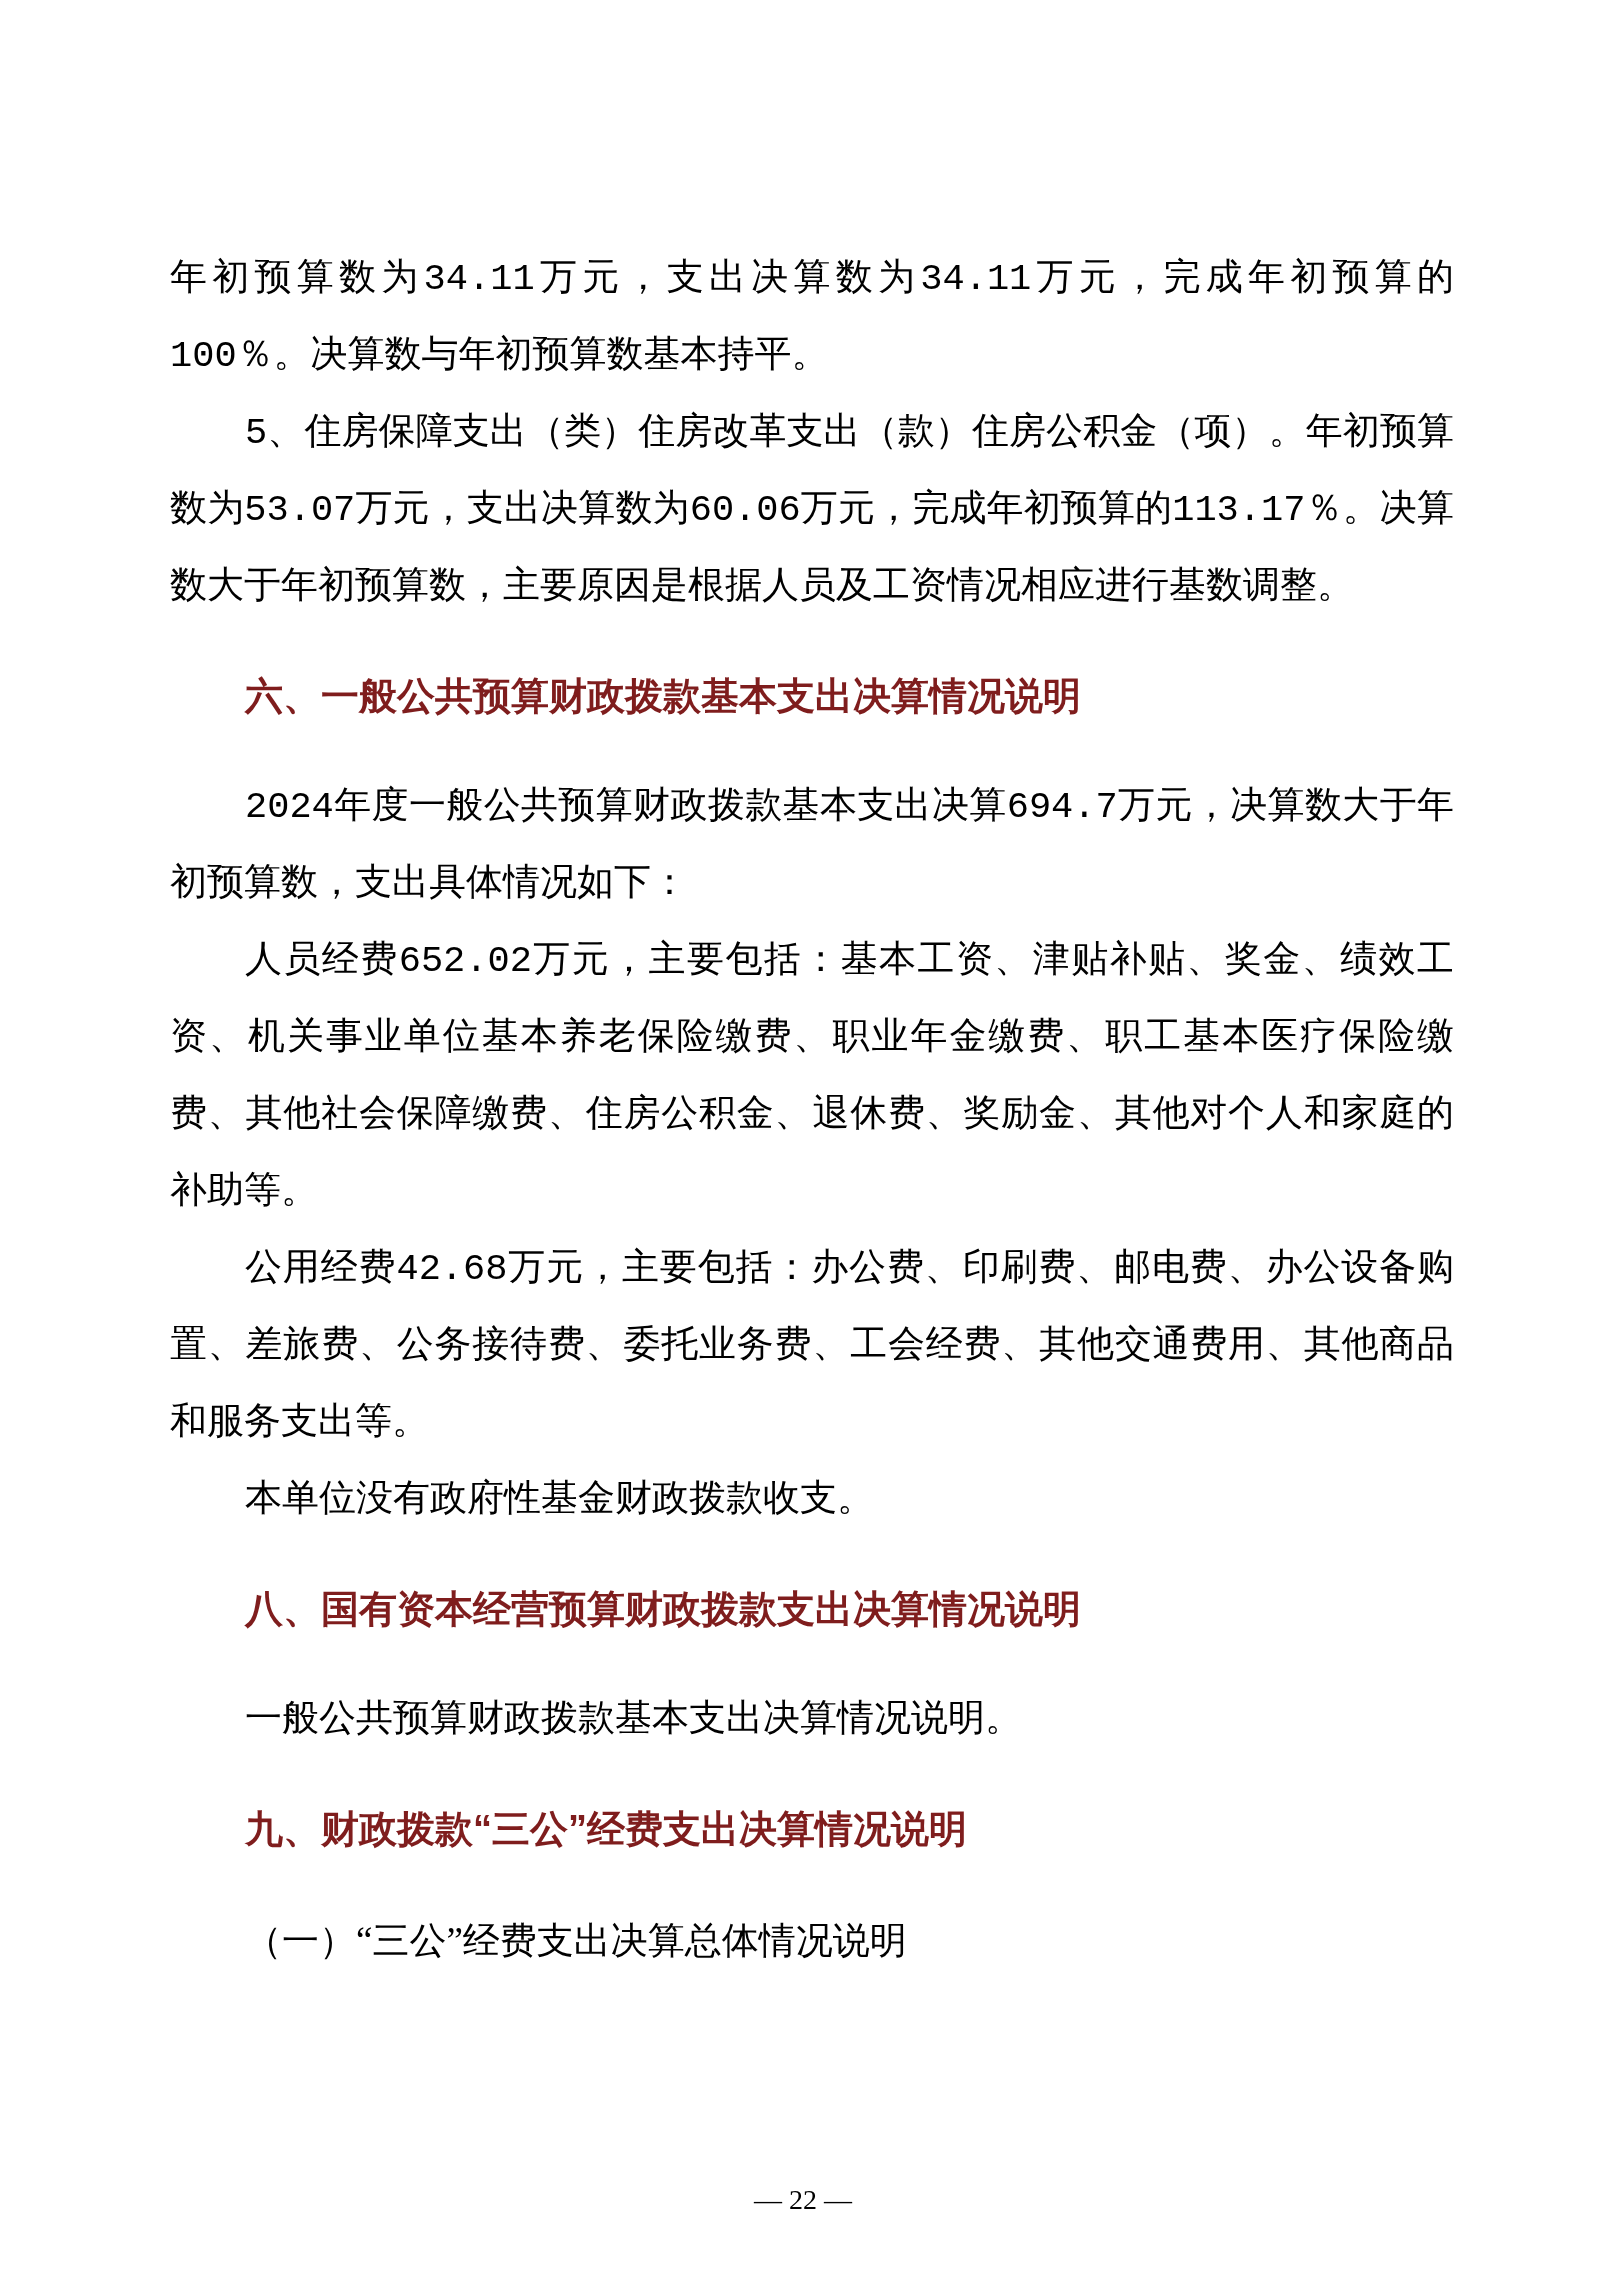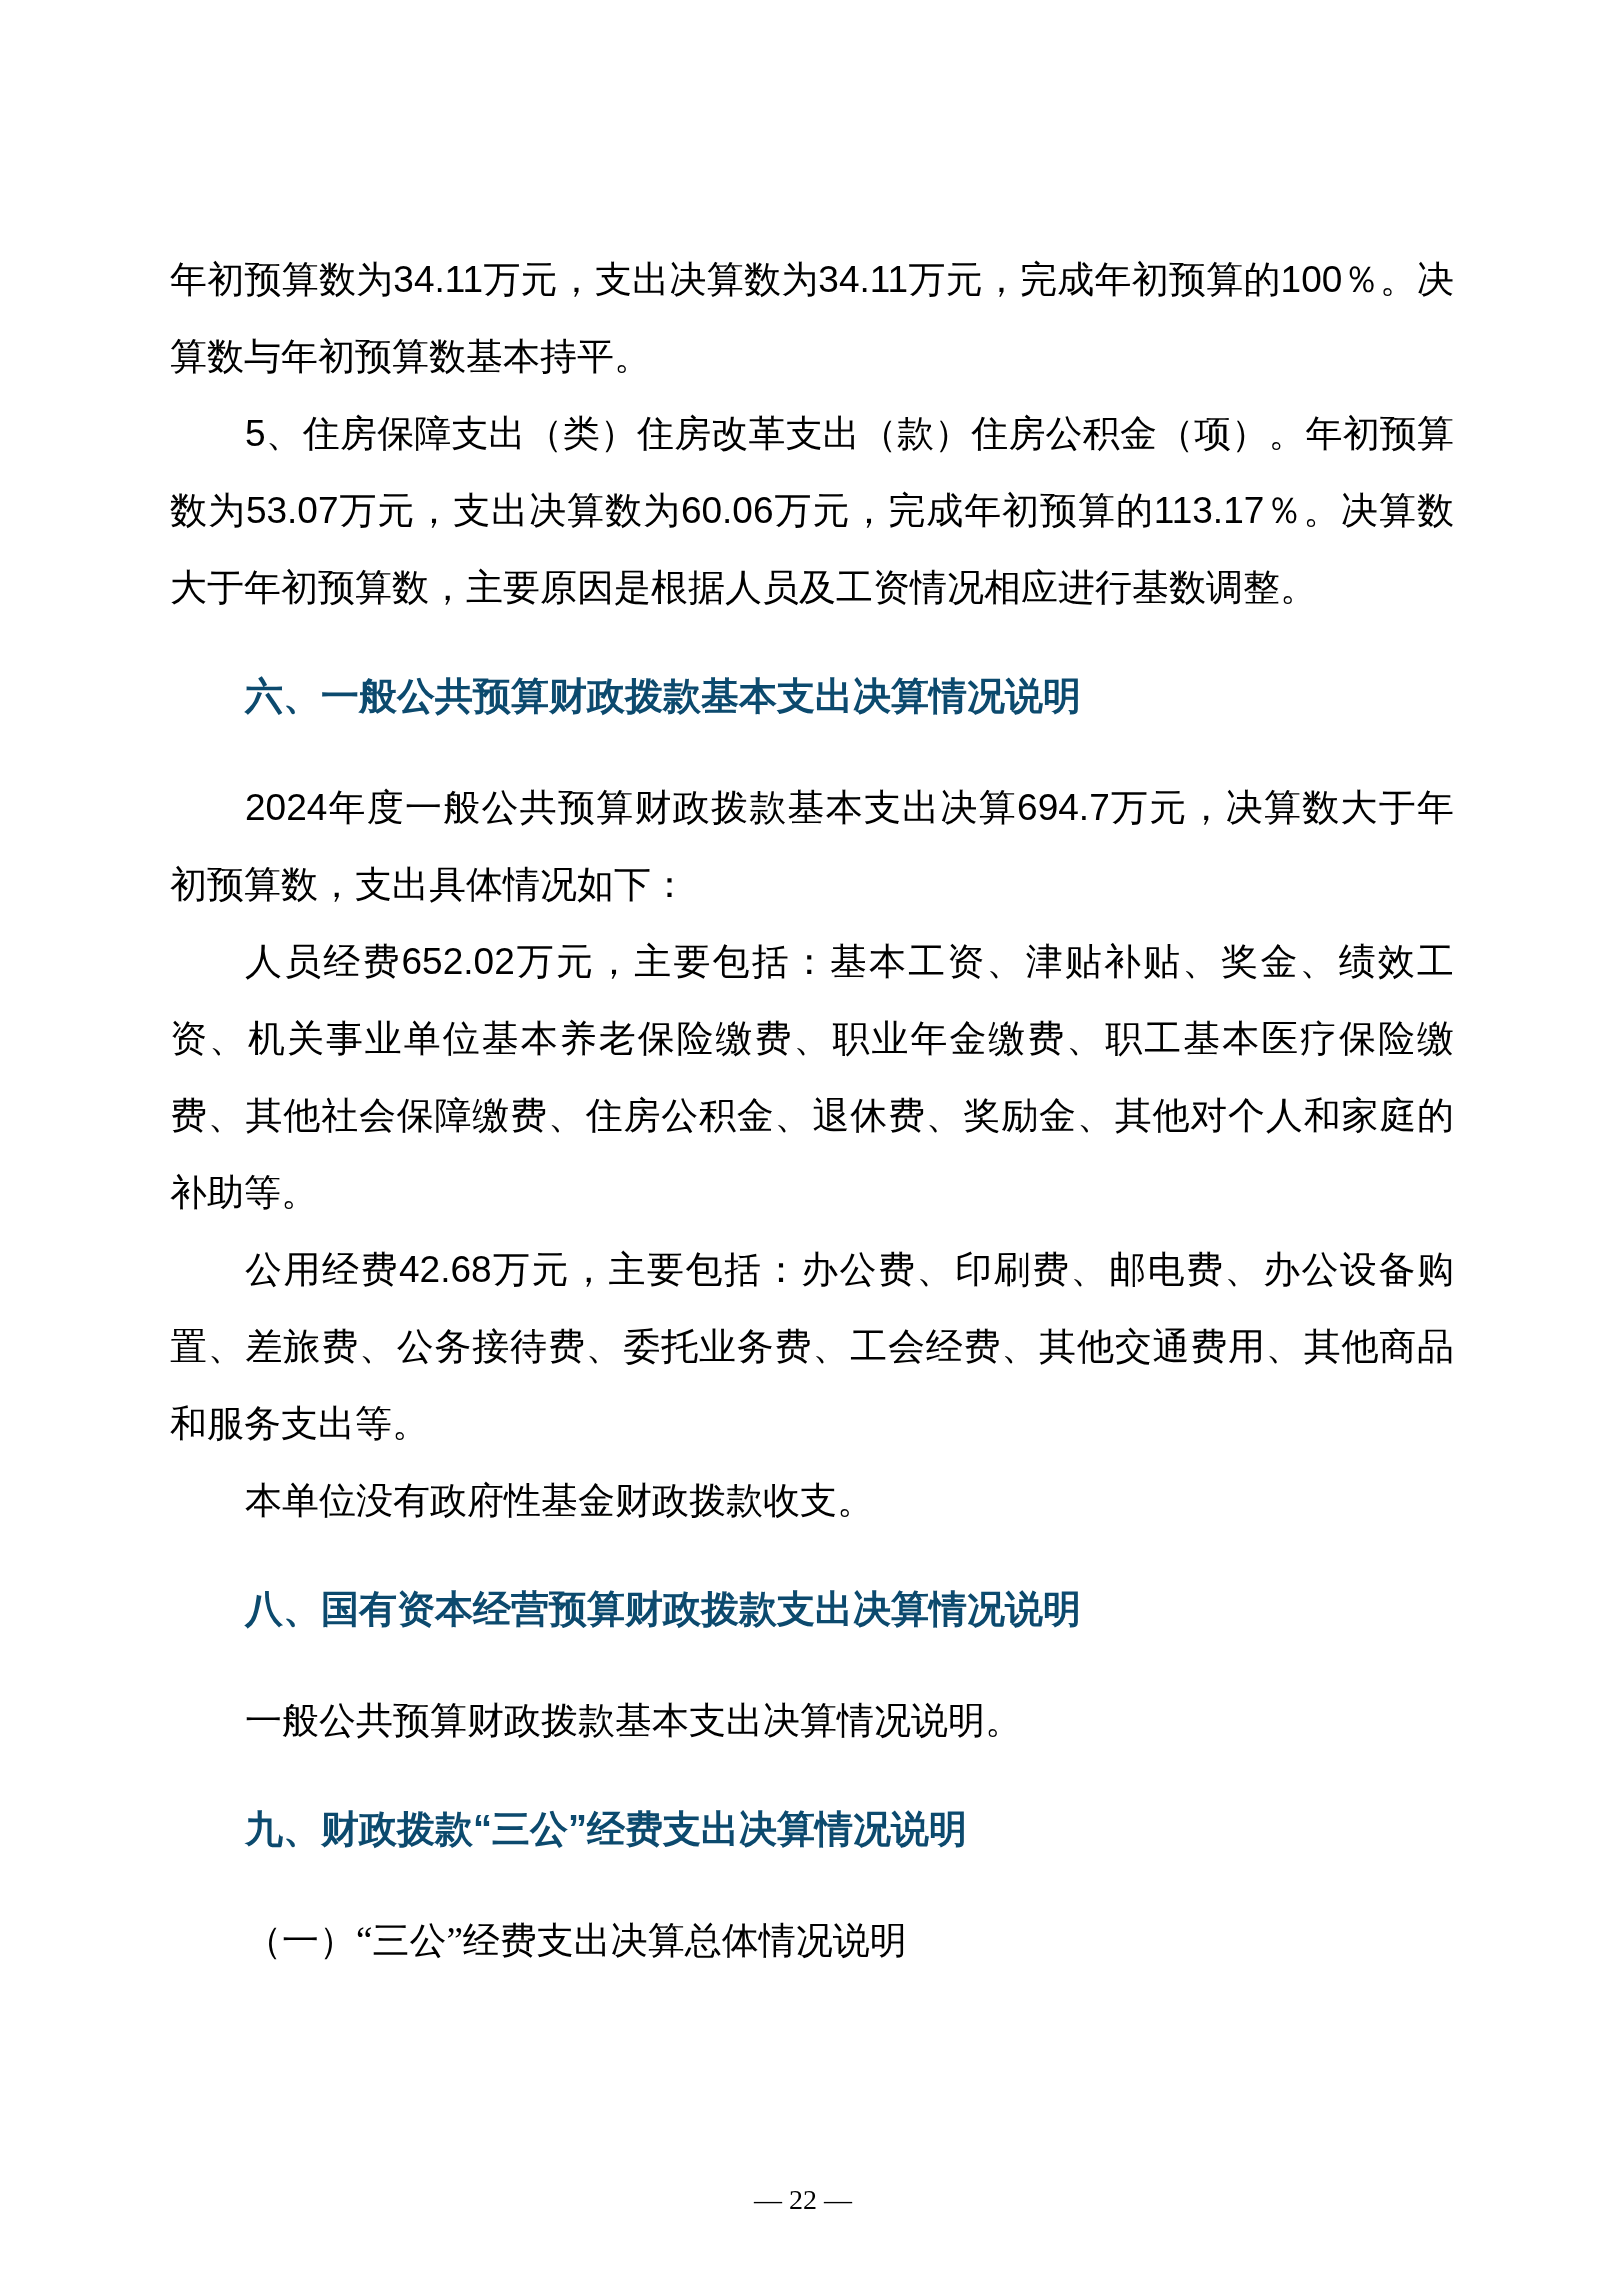--- a/index.html
+++ b/index.html
@@ -16,39 +16,39 @@
     overflow: hidden;
   }
   .content {
     position: absolute;
     left: 170px;
     top: 241px;
     width: 1284px;
   }
   p.body-text {
     margin: 0;
-    font-family: Liberation Sans, sans-serif;
+    font-family: Liberation Mono, monospace;
     font-size: 37px;
     line-height: 77px;
     text-align: justify;
     text-justify: inter-ideograph;
     color: #000000;
   }
   p.body-text.indent {
     text-indent: 75px;
   }
   p.section-heading {
     margin: 32px 0 34px 0;
     font-family: "Liberation Sans", "DejaVu Sans", sans-serif;
     font-weight: bold;
     font-size: 38px;
     line-height: 77px;
     text-indent: 75px;
     text-align: left;
-    color: #0c4a6e;
+    color: #7f1d1d;
   }
   p.subsection-heading {
     margin: 0;
     font-family: "Liberation Serif", "DejaVu Serif", serif;
     font-size: 37px;
     line-height: 77px;
     text-indent: 75px;
     text-align: left;
     color: #000000;
   }

